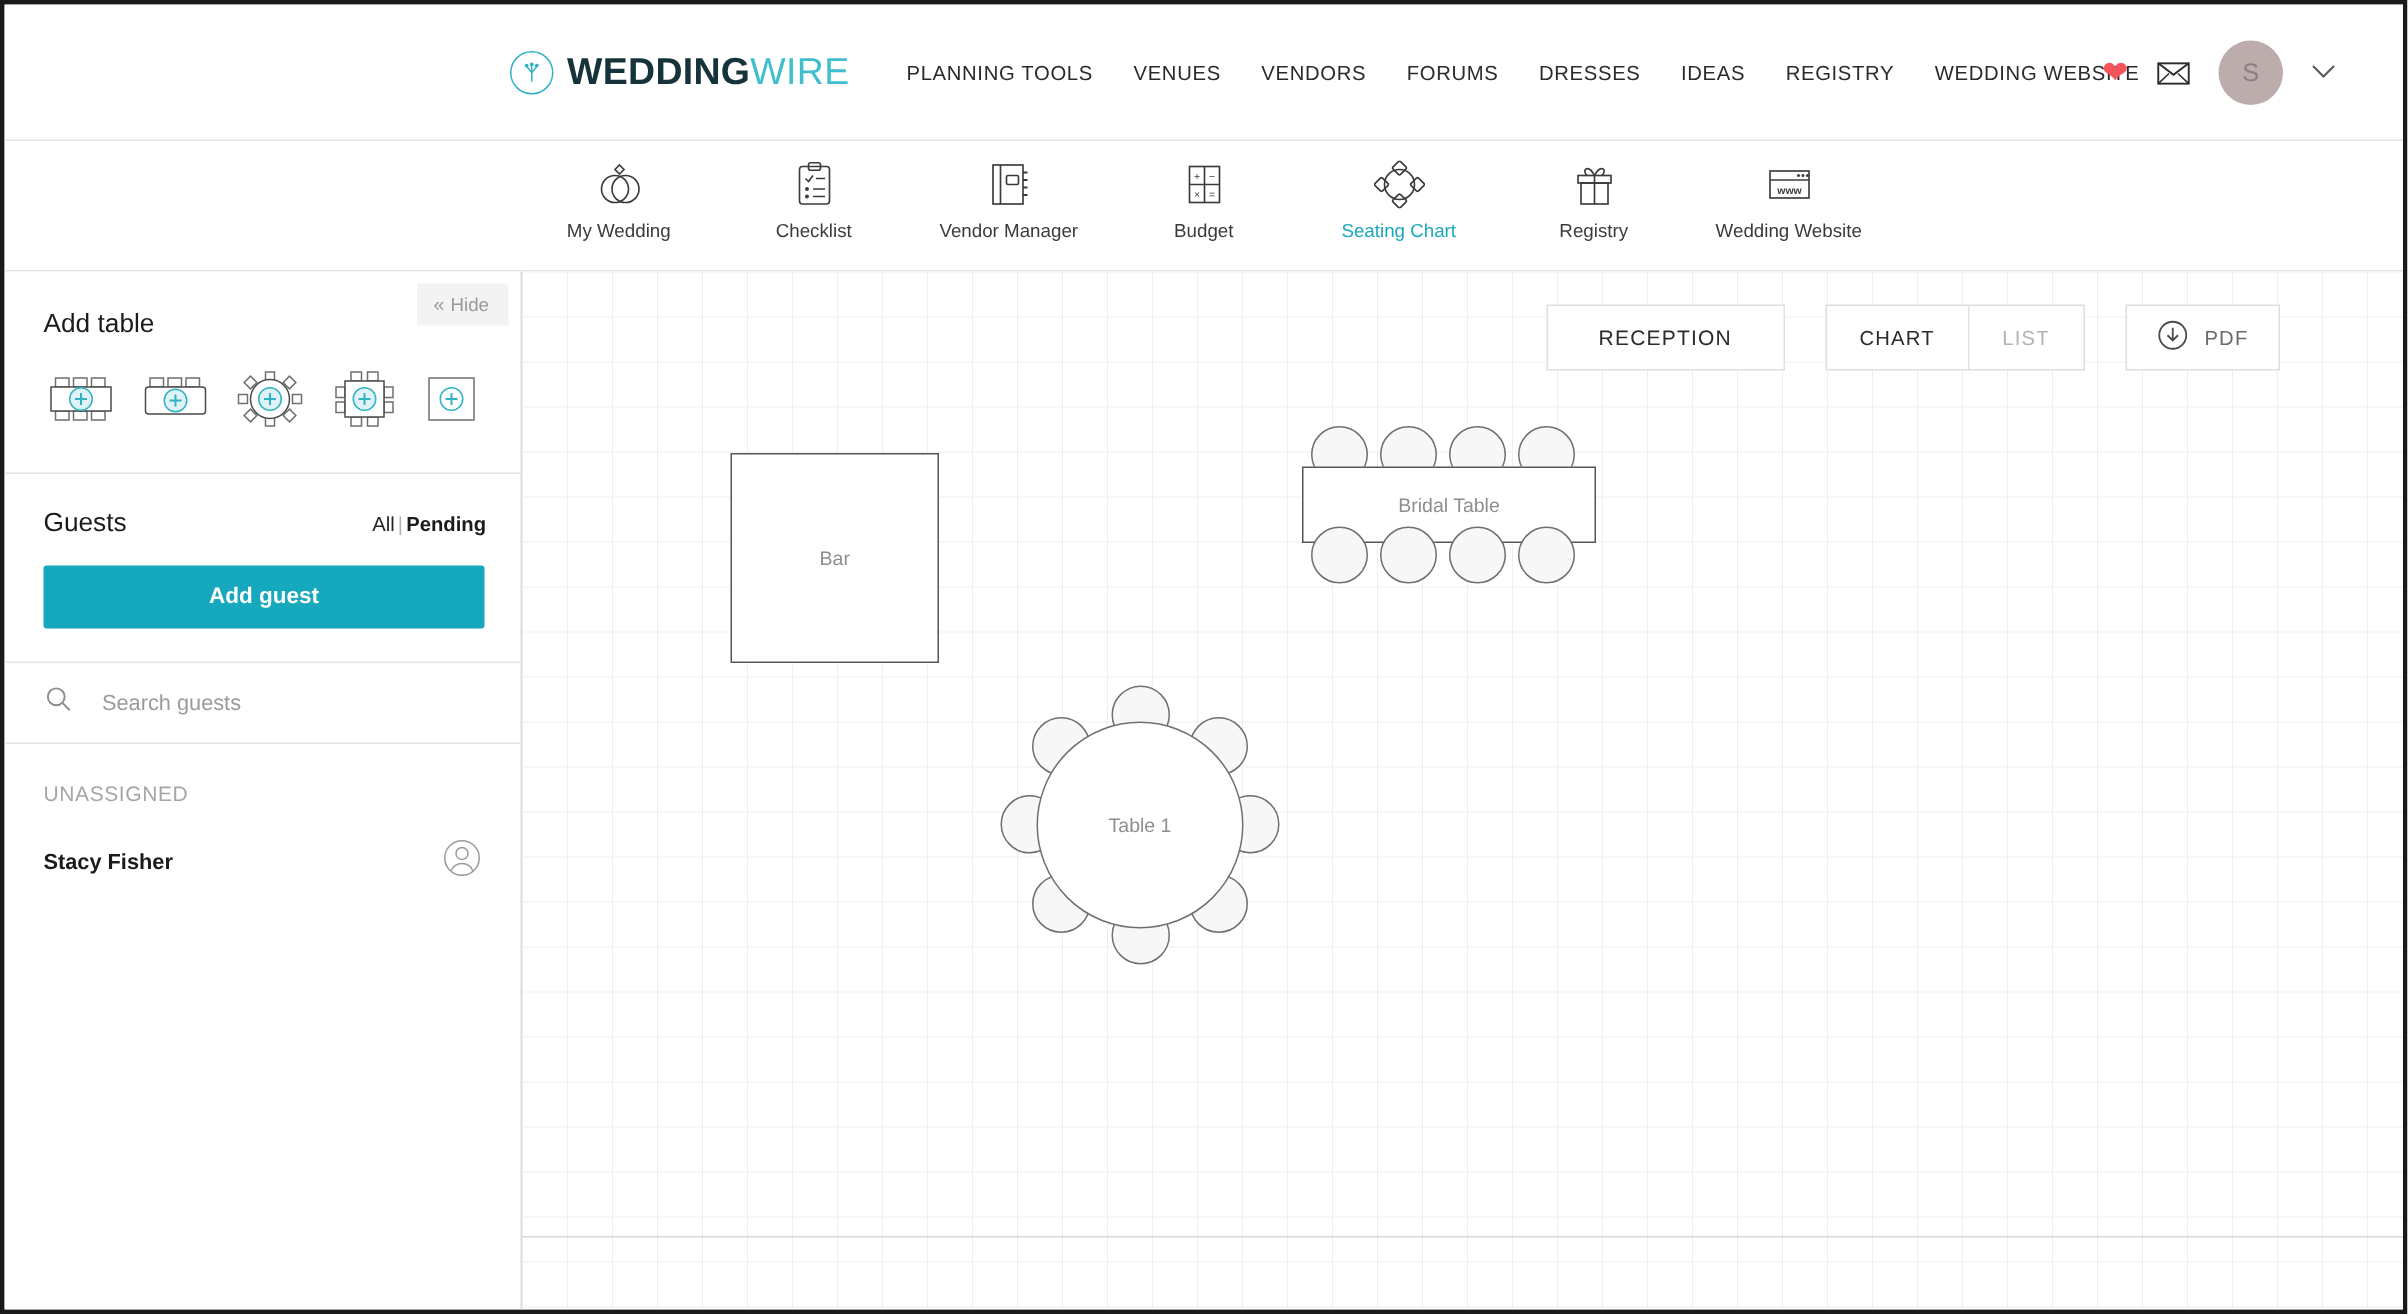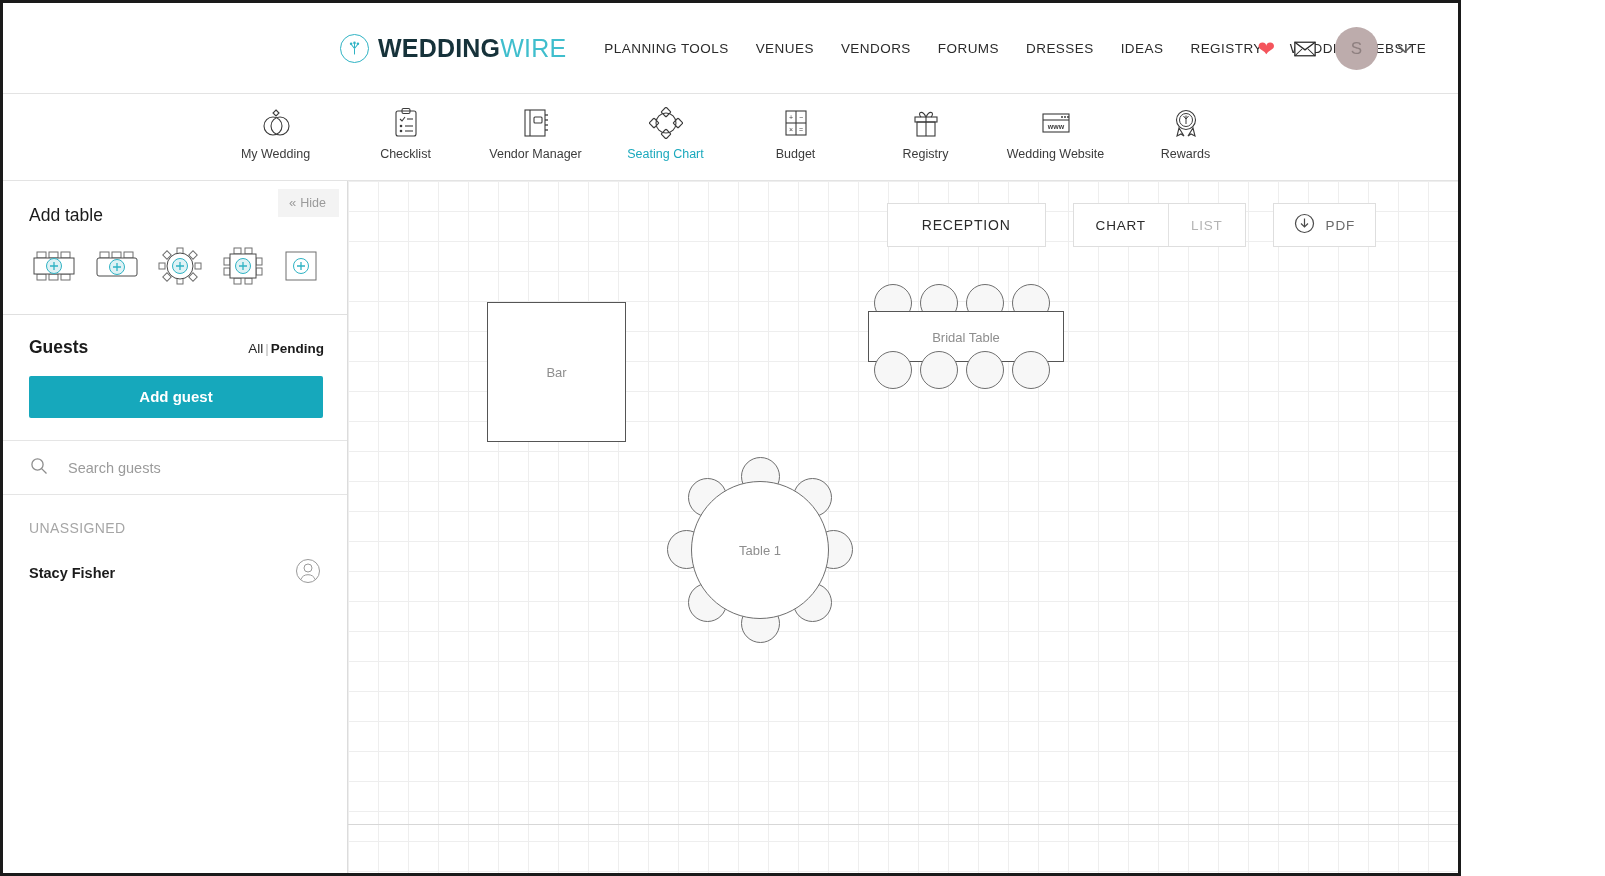--- a/index.html
+++ b/index.html
@@ -4,21 +4,21 @@
 <style>
   * { box-sizing: border-box; margin: 0; padding: 0; }
   html, body {
     width: 1605px; height: 876px;
     font-family: "Liberation Sans", sans-serif;
     background: #ffffff;
     overflow: hidden;
   }
   #page {
     position: relative;
-    width: 1461px; height: 876px;
+    width: 1605px; height: 876px;
     border: 3px solid #1a1a1a;
     background: #ffffff;
     overflow: hidden;
   }
 
   
   .top-header {
     position: absolute; top: 0; left: 0; right: 0;
     height: 91px;
     background: #fff;
@@ -111,21 +111,21 @@
   .table-icons {
     display: flex; align-items: center; gap: 15px;
     padding: 20px 0 0 27px;
   }
   .sec-div { height: 1px; background: #e0e0e0; margin-top: 24px; }
 
   .guests-row {
     display: flex; align-items: baseline; justify-content: space-between;
     padding: 22px 23px 0 26px;
   }
-  .guests-row .g-title { font-size: 17.5px; font-weight: 700; color: #1b1b1b; }
+  .guests-row .g-title { font-size: 17.5px; font-weight: 400; color: #1b1b1b; }
   .g-filters { font-size: 13.5px; color: #1b1b1b; }
   .g-filters .all { color: #262626; }
   .g-filters .sep { color: #b5b5b5; margin: 0 2px; }
   .g-filters .pending { font-weight: 700; }
 
   .add-guest {
     display: block; margin: 18px 24px 0 26px;
     height: 42px; line-height: 42px;
     background: #16a8bc; color: #fff;
     font-size: 15px; font-weight: 700; text-align: center;
@@ -299,48 +299,48 @@
           <line x1="24" y1="8" x2="27" y2="8" stroke="#3b3b3b" stroke-width="1.3"></line>
           <line x1="24" y1="13" x2="27" y2="13" stroke="#3b3b3b" stroke-width="1.3"></line>
           <line x1="24" y1="18" x2="27" y2="18" stroke="#3b3b3b" stroke-width="1.3"></line>
           <line x1="24" y1="23" x2="27" y2="23" stroke="#3b3b3b" stroke-width="1.3"></line>
         </svg>
       </span>
       <span class="tool-label">Vendor Manager</span>
     </div>
 
 
-    <div class="tool active">
-      <span class="tool-ico">
-        <svg width="34" height="32" viewBox="0 0 34 32">
-          <circle cx="17" cy="16" r="10" fill="none" stroke="#3b3b3b" stroke-width="1.1"></circle>
-          <rect x="13.5" y="1.5" width="7" height="7" rx="1" transform="rotate(45 17 5)" fill="none" stroke="#3b3b3b" stroke-width="1.1"></rect>
-          <rect x="13.5" y="23.5" width="7" height="7" rx="1" transform="rotate(45 17 27)" fill="none" stroke="#3b3b3b" stroke-width="1.1"></rect>
-          <rect x="1.5" y="12.5" width="7" height="7" rx="1" transform="rotate(45 5 16)" fill="none" stroke="#3b3b3b" stroke-width="1.1"></rect>
-          <rect x="25.5" y="12.5" width="7" height="7" rx="1" transform="rotate(45 29 16)" fill="none" stroke="#3b3b3b" stroke-width="1.1"></rect>
-        </svg>
-      </span>
-      <span class="tool-label">Seating Chart</span>
-    </div>
-
     <div class="tool">
       <span class="tool-ico">
         <svg width="28" height="32" viewBox="0 0 28 32">
           <rect x="4" y="4" width="20" height="24" fill="none" stroke="#3b3b3b" stroke-width="1.1"></rect>
           <line x1="14" y1="4" x2="14" y2="28" stroke="#3b3b3b" stroke-width="1.1"></line>
           <line x1="4" y1="16" x2="24" y2="16" stroke="#3b3b3b" stroke-width="1.1"></line>
           <text x="9" y="13" font-size="7" text-anchor="middle" fill="#3b3b3b" font-family="Liberation Sans">+</text>
           <text x="19" y="13" font-size="7" text-anchor="middle" fill="#3b3b3b" font-family="Liberation Sans">−</text>
           <text x="9" y="25" font-size="7" text-anchor="middle" fill="#3b3b3b" font-family="Liberation Sans">×</text>
           <text x="19" y="25" font-size="7" text-anchor="middle" fill="#3b3b3b" font-family="Liberation Sans">=</text>
         </svg>
       </span>
       <span class="tool-label">Budget</span>
     </div>
 
+    <div class="tool active">
+      <span class="tool-ico">
+        <svg width="34" height="32" viewBox="0 0 34 32">
+          <circle cx="17" cy="16" r="10" fill="none" stroke="#3b3b3b" stroke-width="1.1"></circle>
+          <rect x="13.5" y="1.5" width="7" height="7" rx="1" transform="rotate(45 17 5)" fill="none" stroke="#3b3b3b" stroke-width="1.1"></rect>
+          <rect x="13.5" y="23.5" width="7" height="7" rx="1" transform="rotate(45 17 27)" fill="none" stroke="#3b3b3b" stroke-width="1.1"></rect>
+          <rect x="1.5" y="12.5" width="7" height="7" rx="1" transform="rotate(45 5 16)" fill="none" stroke="#3b3b3b" stroke-width="1.1"></rect>
+          <rect x="25.5" y="12.5" width="7" height="7" rx="1" transform="rotate(45 29 16)" fill="none" stroke="#3b3b3b" stroke-width="1.1"></rect>
+        </svg>
+      </span>
+      <span class="tool-label">Seating Chart</span>
+    </div>
+
     <div class="tool">
       <span class="tool-ico">
         <svg width="30" height="32" viewBox="0 0 30 32">
           <path d="M15 10 c-4 -8 -9 -4 -5 0 M15 10 c4 -8 9 -4 5 0" fill="none" stroke="#3b3b3b" stroke-width="1.1"></path>
           <rect x="4" y="10" width="22" height="5" fill="none" stroke="#3b3b3b" stroke-width="1.1"></rect>
           <rect x="6" y="15" width="18" height="14" fill="none" stroke="#3b3b3b" stroke-width="1.1"></rect>
           <line x1="15" y1="10" x2="15" y2="29" stroke="#3b3b3b" stroke-width="1.1"></line>
         </svg>
       </span>
       <span class="tool-label">Registry</span>
@@ -353,31 +353,20 @@
           <line x1="4" y1="13" x2="30" y2="13" stroke="#3b3b3b" stroke-width="1.1"></line>
           <circle cx="23" cy="10" r="1" fill="#3b3b3b"></circle>
           <circle cx="26" cy="10" r="1" fill="#3b3b3b"></circle>
           <circle cx="29" cy="10" r="1" fill="#3b3b3b"></circle>
           <text x="17" y="22" font-size="7" font-weight="bold" text-anchor="middle" fill="#3b3b3b" font-family="Liberation Sans">www</text>
         </svg>
       </span>
       <span class="tool-label">Wedding Website</span>
     </div>
 
-    <div class="tool">
-      <span class="tool-ico">
-        <svg width="30" height="32" viewBox="0 0 30 32">
-          <circle cx="15" cy="13" r="9.5" fill="none" stroke="#3b3b3b" stroke-width="1.1"></circle>
-          <circle cx="15" cy="13" r="6.5" fill="none" stroke="#3b3b3b" stroke-width="1"></circle>
-          <path d="M15 17 l0 -5 M15 12 l-2.5 -3 M15 12 l2.5 -3 M15 12 l0 -3.5" stroke="#3b3b3b" stroke-width="1" fill="none"></path>
-          <path d="M8 21 l-2 8 4 -2 3 2 z M22 21 l2 8 -4 -2 -3 2 z" fill="none" stroke="#3b3b3b" stroke-width="1.1"></path>
-        </svg>
-      </span>
-      <span class="tool-label">Rewards</span>
-    </div>
   </div>
 
   <div class="sidebar">
 
     <div class="hide-btn">
       <span class="chev">«</span>
       <span>Hide</span>
     </div>
 
     <div class="panel-title">Add table</div>

